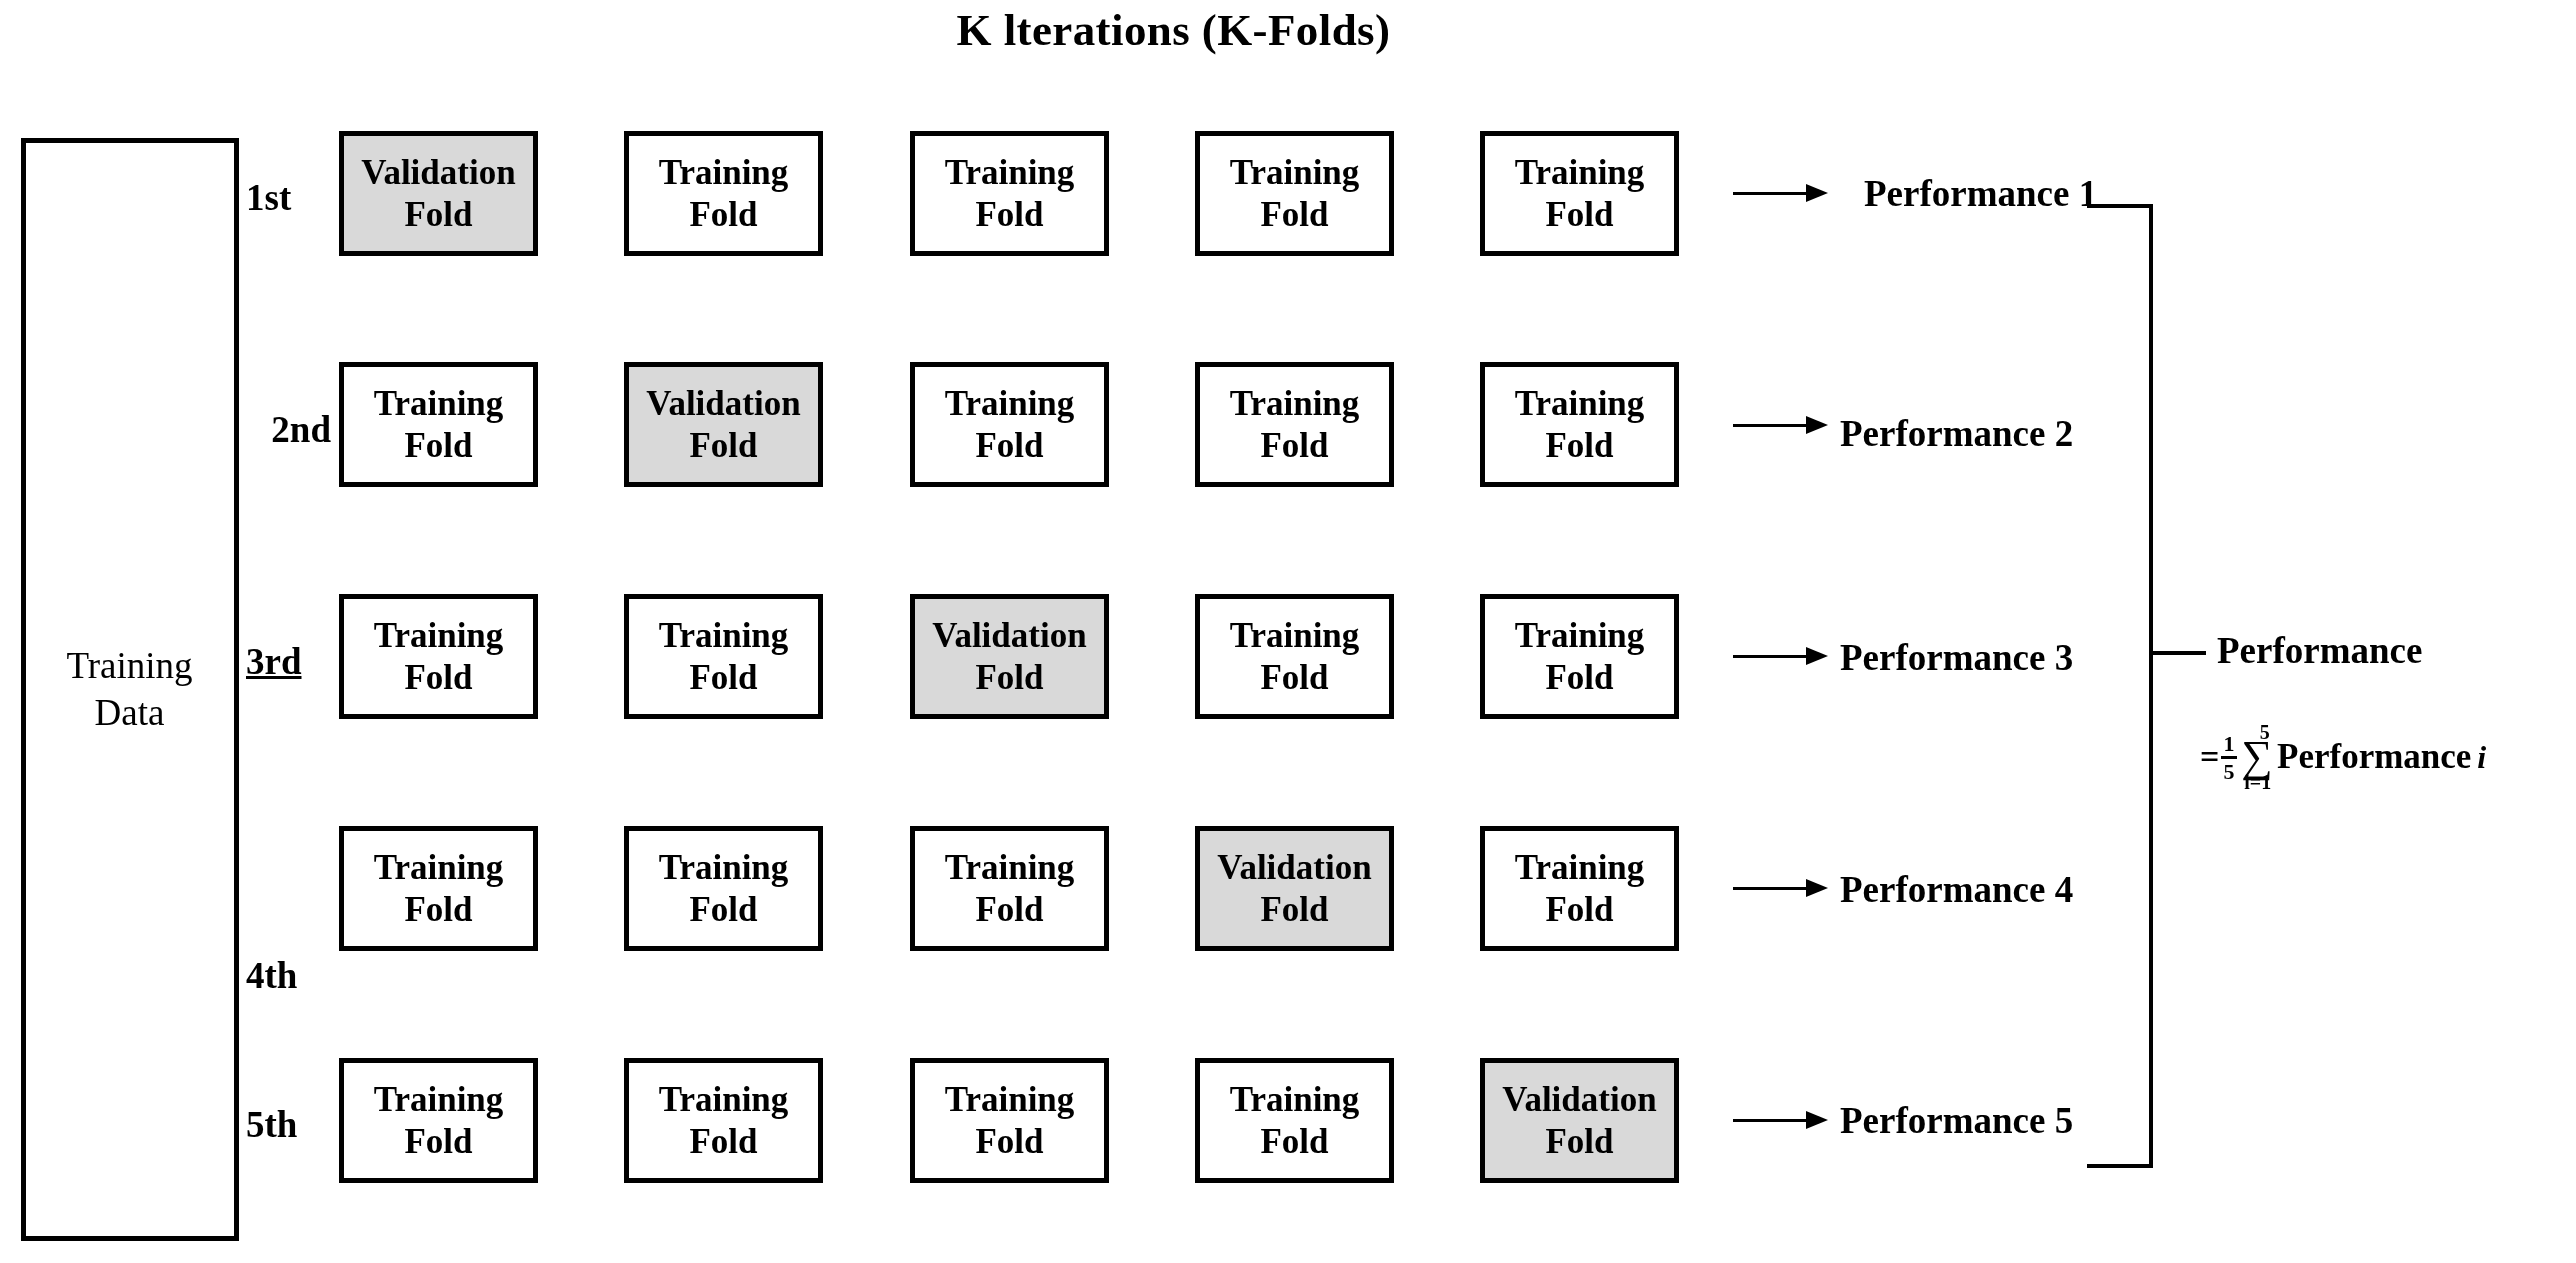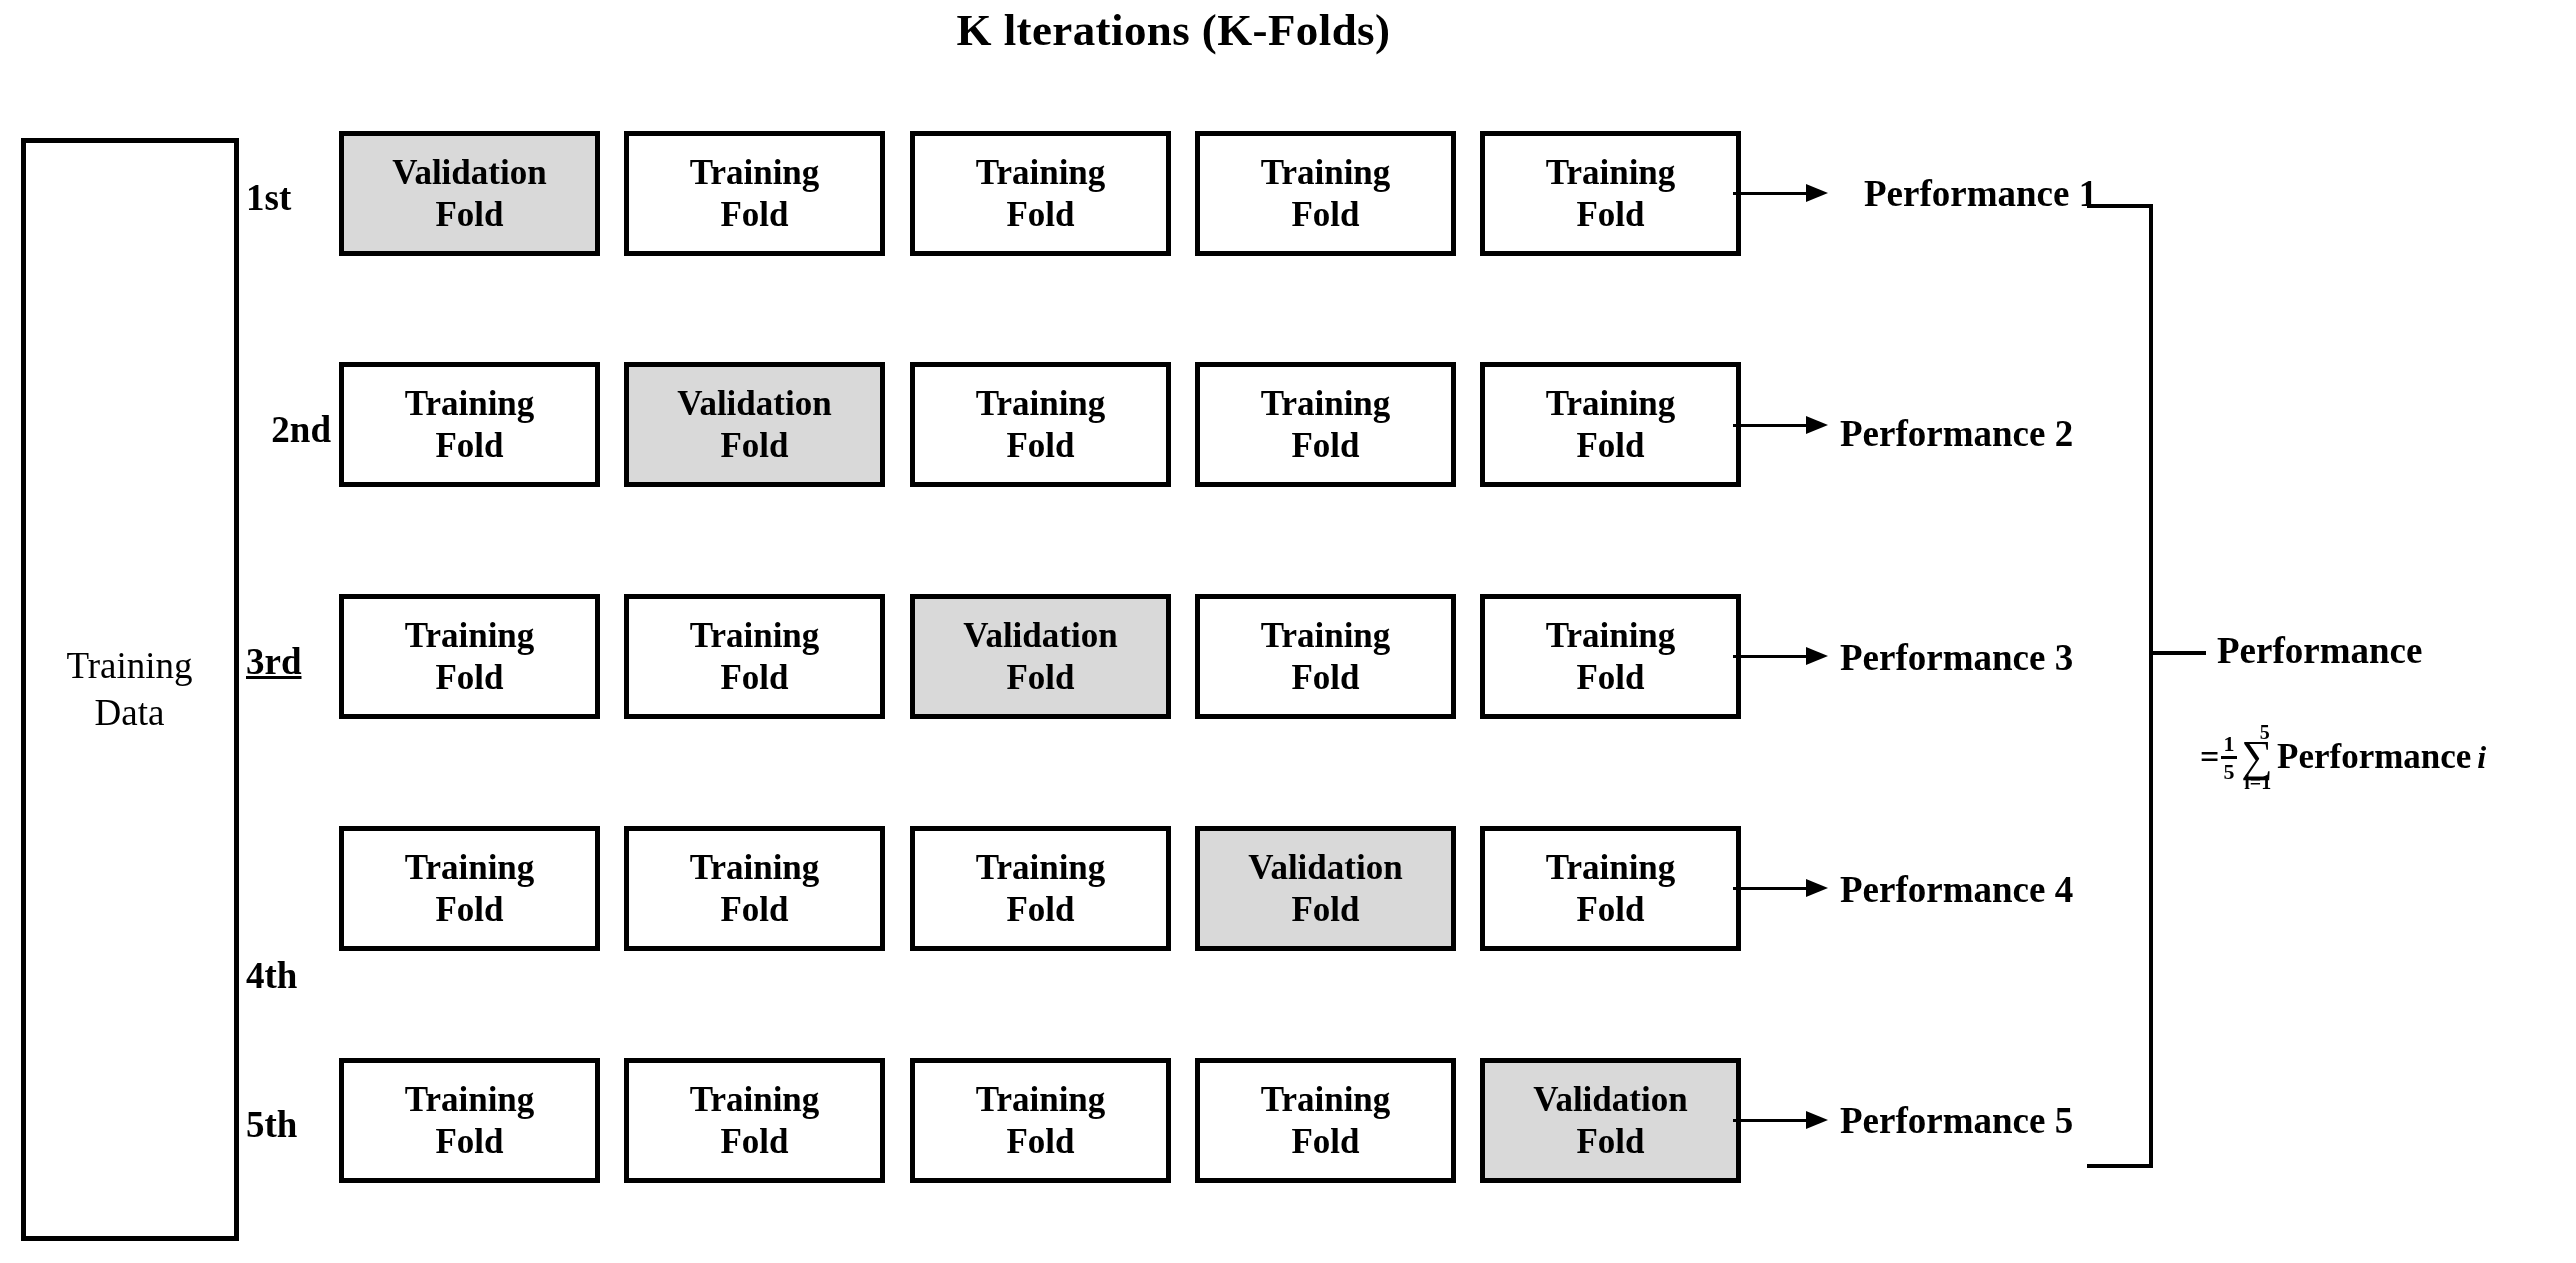--- a/index.html
+++ b/index.html
@@ -60,21 +60,21 @@
     width: 85px;
     text-align: left;
     font-size: 37px;
     font-weight: bold;
     line-height: 1;
   }
 
   
   .fold-box {
     position: absolute;
-    width: 261px;
+    width: 199px;
     height: 125px;
     box-sizing: border-box;
     border: 5.1px solid #000000;
     display: flex;
     align-items: center;
     justify-content: center;
     background: #ffffff;
   }
   .fold-box.validation {
     background: #d9d9d9;

